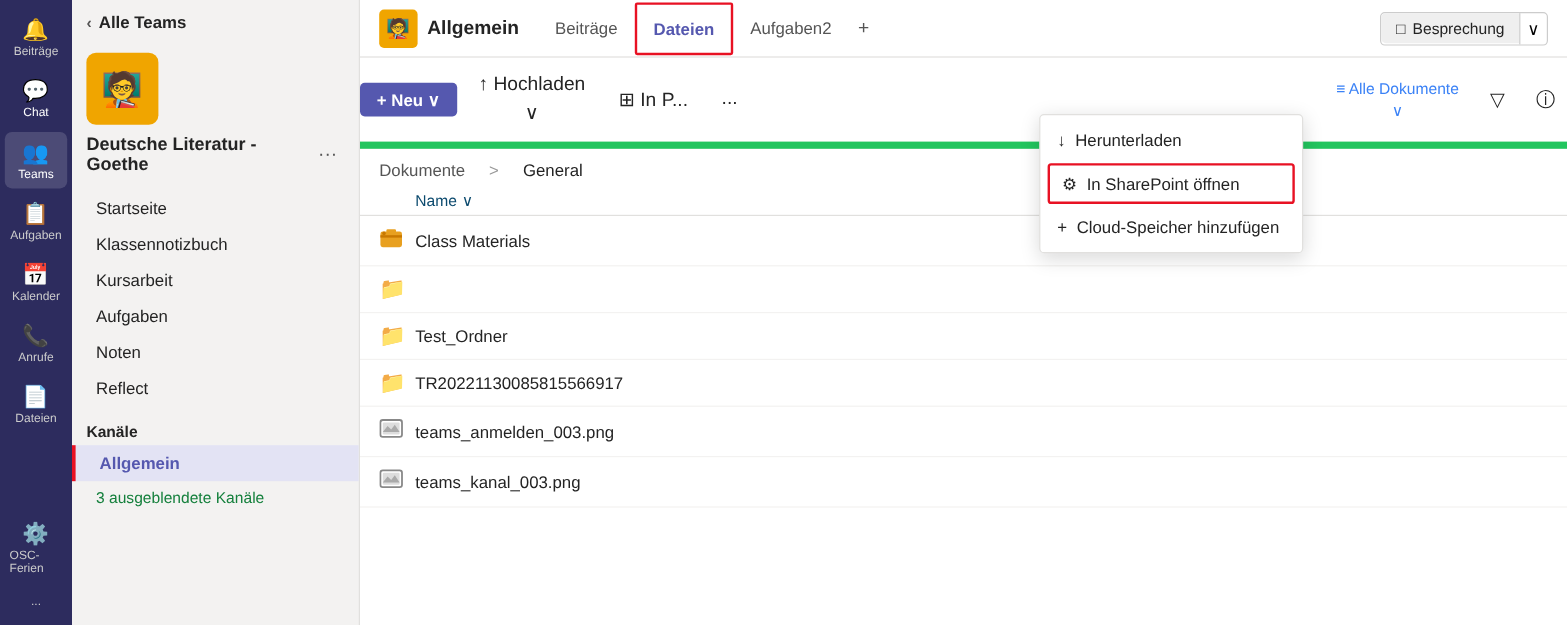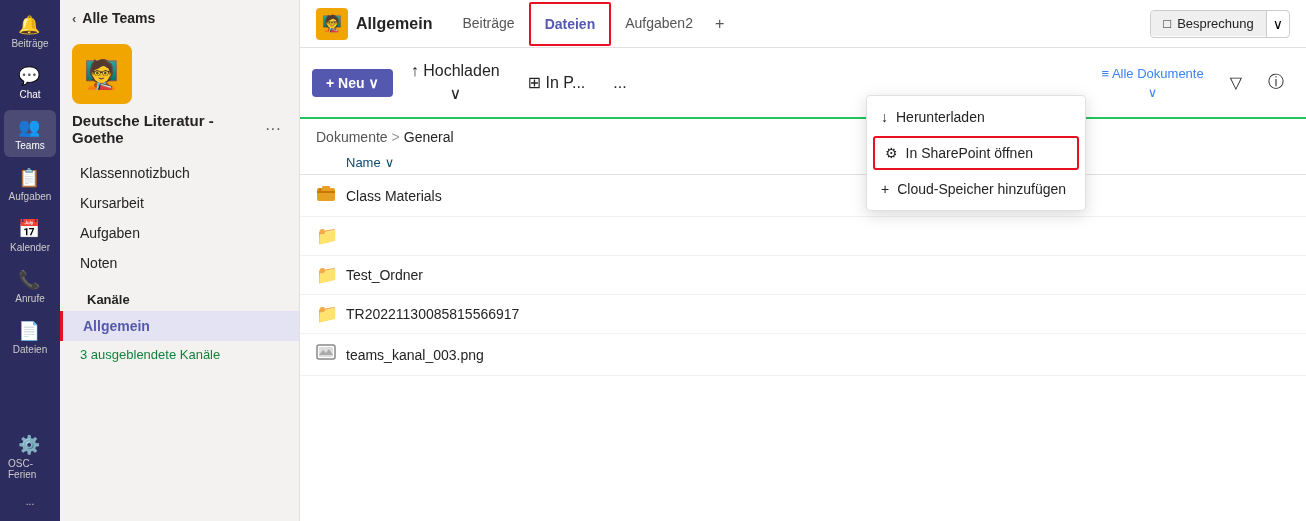--- a/index.html
+++ b/index.html
@@ -74,21 +74,21 @@
     .team-name-text { font-weight: 700; font-size: 15px; color: #242424; }
     .team-more { color: #555; font-size: 16px; cursor: pointer; padding: 2px 6px; }
     .nav-links { padding: 4px 0; }
     .nav-link {
       padding: 7px 20px;
       color: #242424;
       cursor: pointer;
       font-size: 14px;
     }
     .section-title {
-      padding: 10px 27px 4px;
+      padding: 10px 12px 4px;
       font-weight: 700;
       font-size: 13px;
       color: #242424;
     }
     .channel-item {
       padding: 7px 20px;
       color: #242424;
       cursor: pointer;
       font-size: 14px;
     }
@@ -180,23 +180,23 @@
     .meeting-btn-arrow {
       border-left: 1px solid #ccc;
       padding: 5px 6px;
       cursor: pointer;
     }
 
     
     .toolbar {
       display: flex;
       align-items: center;
-      padding: 8px 12px;
+      padding: 8px 0;
       gap: 8px;
-      border-bottom: 2px solid #22c55e;
+      border-bottom: 6px solid #22c55e;
     }
     .btn-new {
       display: flex;
       align-items: center;
       gap: 4px;
       background: #5558af;
       color: #fff;
       border: none;
       border-radius: 4px;
       padding: 6px 14px;
@@ -236,21 +236,21 @@
       flex-direction: column;
     }
 
     
     .breadcrumb {
       display: flex;
       align-items: center;
       padding: 10px 16px 6px;
       font-size: 14px;
       color: #555;
-      gap: 4px;
+      gap: 20px;
     }
     .breadcrumb-sep { color: #999; }
     .breadcrumb-current { color: #242424; font-weight: 500; }
 
     
     .file-list { flex: 1; overflow-y: auto; }
     .file-header {
       display: flex;
       align-items: center;
       padding: 4px 16px;
@@ -351,30 +351,36 @@
   </div>
   <div class="team-avatar">
     <span>🧑‍🏫</span>
   </div>
   <div class="team-name-row">
     <span class="team-name-text">Deutsche Literatur - Goethe</span>
     <span class="team-more">···</span>
   </div>
   <div class="nav-links">
     <div class="nav-link">
+      <span>Startseite</span>
+    </div>
+    <div class="nav-link">
       <span>Klassennotizbuch</span>
     </div>
     <div class="nav-link">
       <span>Kursarbeit</span>
     </div>
     <div class="nav-link">
       <span>Aufgaben</span>
     </div>
     <div class="nav-link">
       <span>Noten</span>
+    </div>
+    <div class="nav-link">
+      <span>Reflect</span>
     </div>
   </div>
   <div class="section-title">
     <span>Kanäle</span>
   </div>
   <div class="channel-item active channel-active-border">
     <span>Allgemein</span>
   </div>
   <div class="hidden-channels">
     <span>3 ausgeblendete Kanäle</span>
@@ -472,20 +478,30 @@
     <div class="file-row">
       <div class="file-icon" style="color:#f0a500;">📁</div>
       <div class="file-name">Test_Ordner</div>
     </div>
 
     <div class="file-row">
       <div class="file-icon" style="color:#f0a500;">📁</div>
       <div class="file-name">TR20221130085815566917</div>
     </div>
 
+    <div class="file-row">
+      <div class="file-icon" style="color:#888;">
+        <svg width="20" height="20" viewBox="0 0 20 20">
+            <rect x="1" y="3" width="18" height="14" rx="2" fill="none" stroke="#888" stroke-width="1.5"></rect>
+            <rect x="3" y="5" width="14" height="10" rx="1" fill="#ddd"></rect>
+            <polygon points="3,13 7,8 10,11 13,7 17,13" fill="#aaa"></polygon>
+          </svg>
+      </div>
+      <div class="file-name">teams_anmelden_003.png</div>
+    </div>
 
     <div class="file-row">
       <div class="file-icon" style="color:#888;">
         <svg width="20" height="20" viewBox="0 0 20 20">
             <rect x="1" y="3" width="18" height="14" rx="2" fill="none" stroke="#888" stroke-width="1.5"></rect>
             <rect x="3" y="5" width="14" height="10" rx="1" fill="#ddd"></rect>
             <polygon points="3,13 7,8 10,11 13,7 17,13" fill="#aaa"></polygon>
           </svg>
       </div>
       <div class="file-name">teams_kanal_003.png</div>

